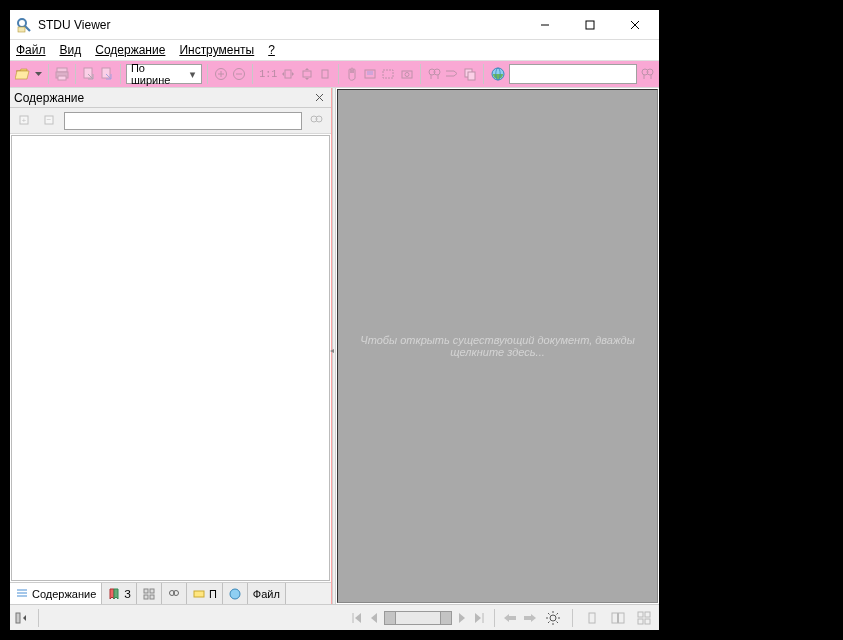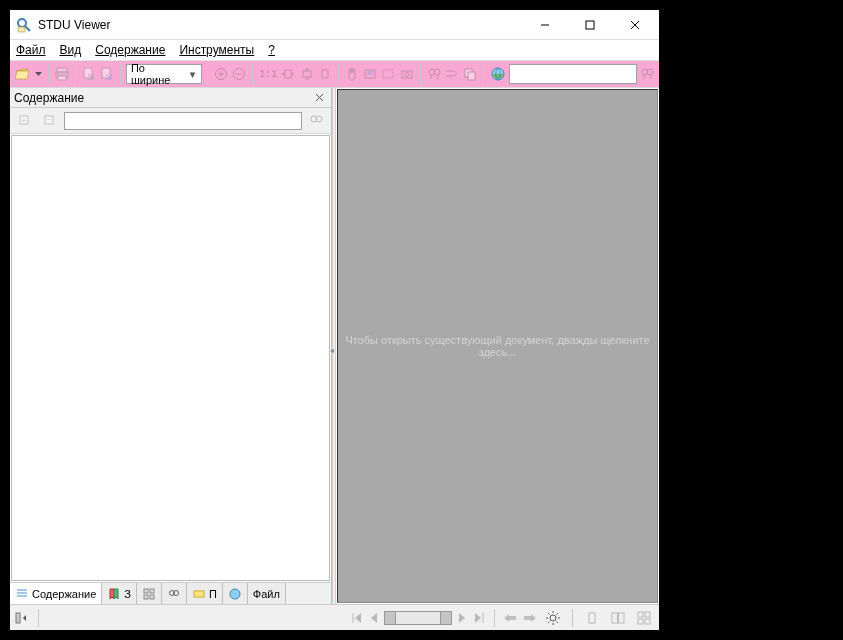--- a/index.html
+++ b/index.html
@@ -28,21 +28,21 @@
 .side-tools .input { flex: 1; height: 18px; border: 1px solid #a0a0a0; background: #fff; }
 .side-content { flex: 1; background: #fff; border: 1px solid #bbb; margin: 1px; }
 .side-tabs { height: 22px; background: #f0f0f0; display: flex; align-items: stretch; border-top: 1px solid #ccc; overflow: hidden; }
 .stab { display: flex; align-items: center; padding: 0 5px; border-right: 1px solid #c0c0c0; gap: 3px; font-size: 11px; background: #ececec; white-space: nowrap; }
 .stab.active { background: #fff; }
 .stab .ico { width: 14px; height: 14px; display:flex; align-items:center; justify-content:center; }
 .splitter { width: 4px; background: #f0f0f0; cursor: col-resize; border-left:1px solid #d0d0d0; border-right:1px solid #d0d0d0; position:relative;}
 .splitter::before { content:"◂"; position:absolute; top:50%; left:-3px; font-size:8px; color:#888; }
 .main { flex: 1; display: flex; flex-direction: column; }
 .doc-area { flex: 1; background: #a9a9a9; display: flex; align-items: center; justify-content: center; border:1px inset #888; margin:1px;}
-.doc-area .hint { color: #d4d4d4; font-size: 11px; text-align: center; }
+.doc-area .hint { color: #d4d4d4; font-size: 11px; text-align: center; font-style: italic; }
 .statusbar { height: 26px; background: #f0f0f0; border-top: 1px solid #ccc; display: flex; align-items: center; padding: 0 4px; gap: 4px; }
 .statusbar .nav-sep { width:1px; height:18px; background:#c8c8c8; margin:0 4px; }
 .pagebar { width: 140px; height: 14px; border: 1px solid #999; background: #e8e8e8; position: relative; }
 .pagebar::before { content:""; position:absolute; left:0; top:0; bottom:0; width:10px; background:#c4c4c4; border-right:1px solid #999;}
 .pagebar::after { content:""; position:absolute; right:0; top:0; bottom:0; width:10px; background:#c4c4c4; border-left:1px solid #999;}
 .status-right { margin-left: auto; display: flex; gap: 4px; align-items: center; }
 svg { display: block; }
 </style>
 </head>
 <body>

